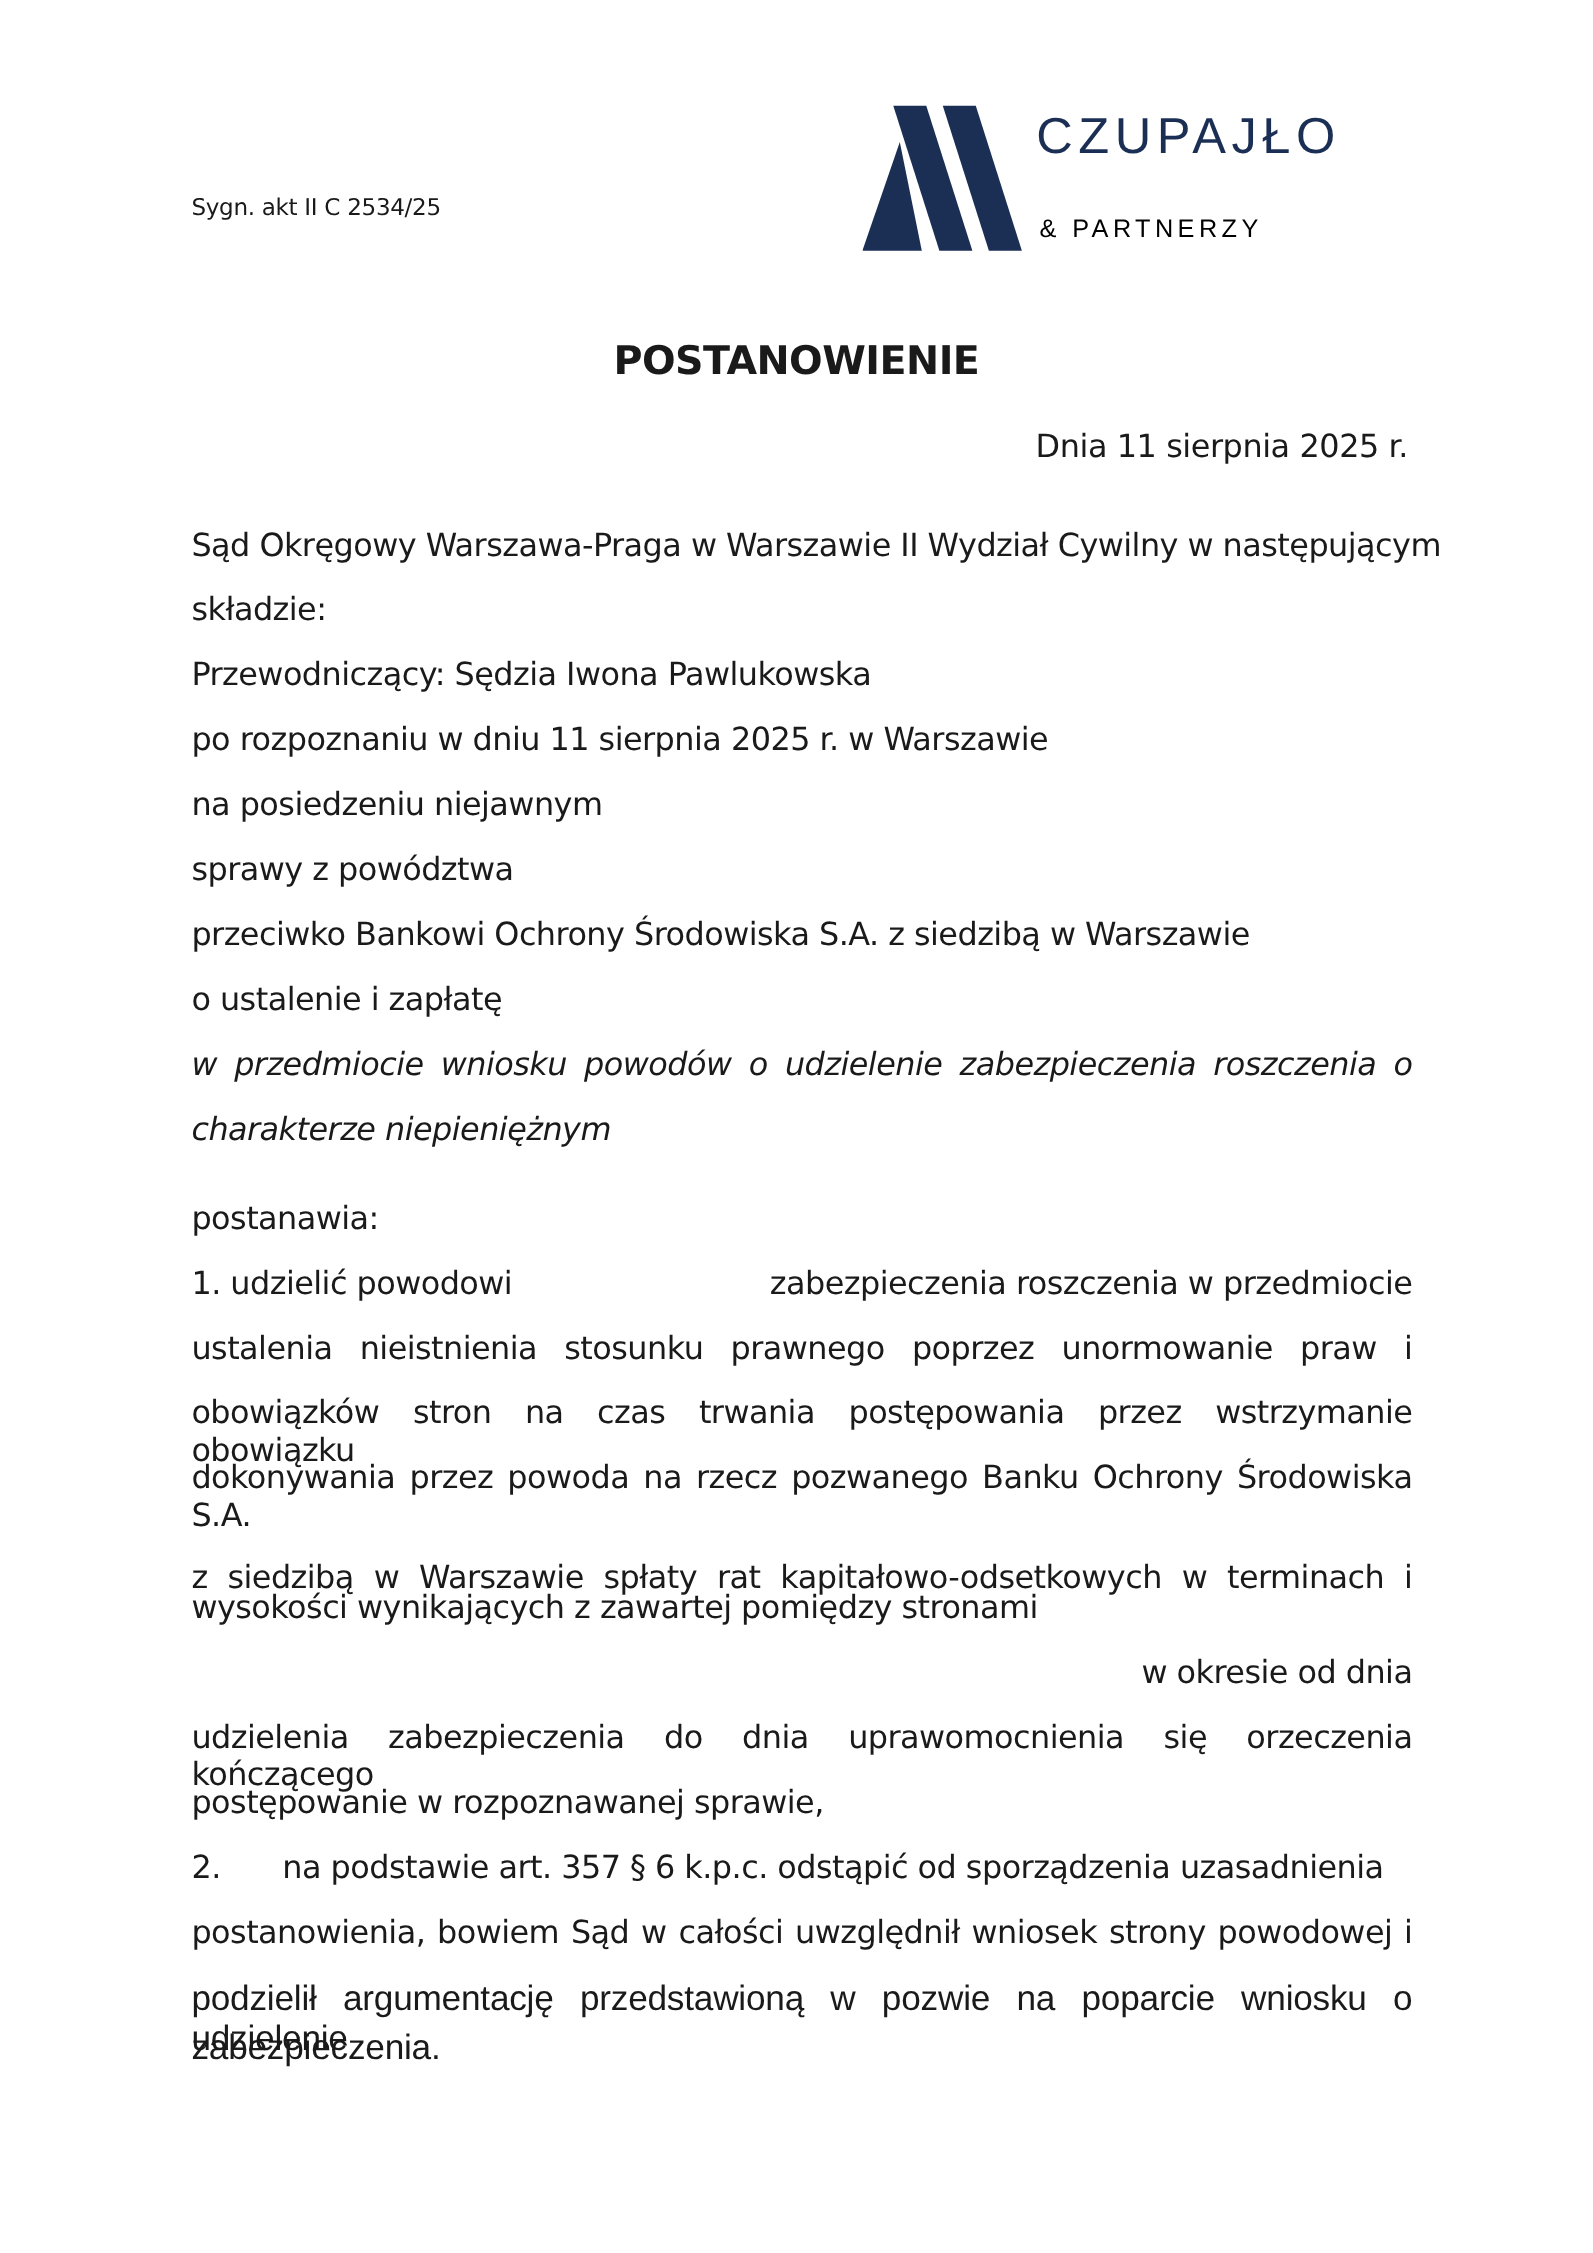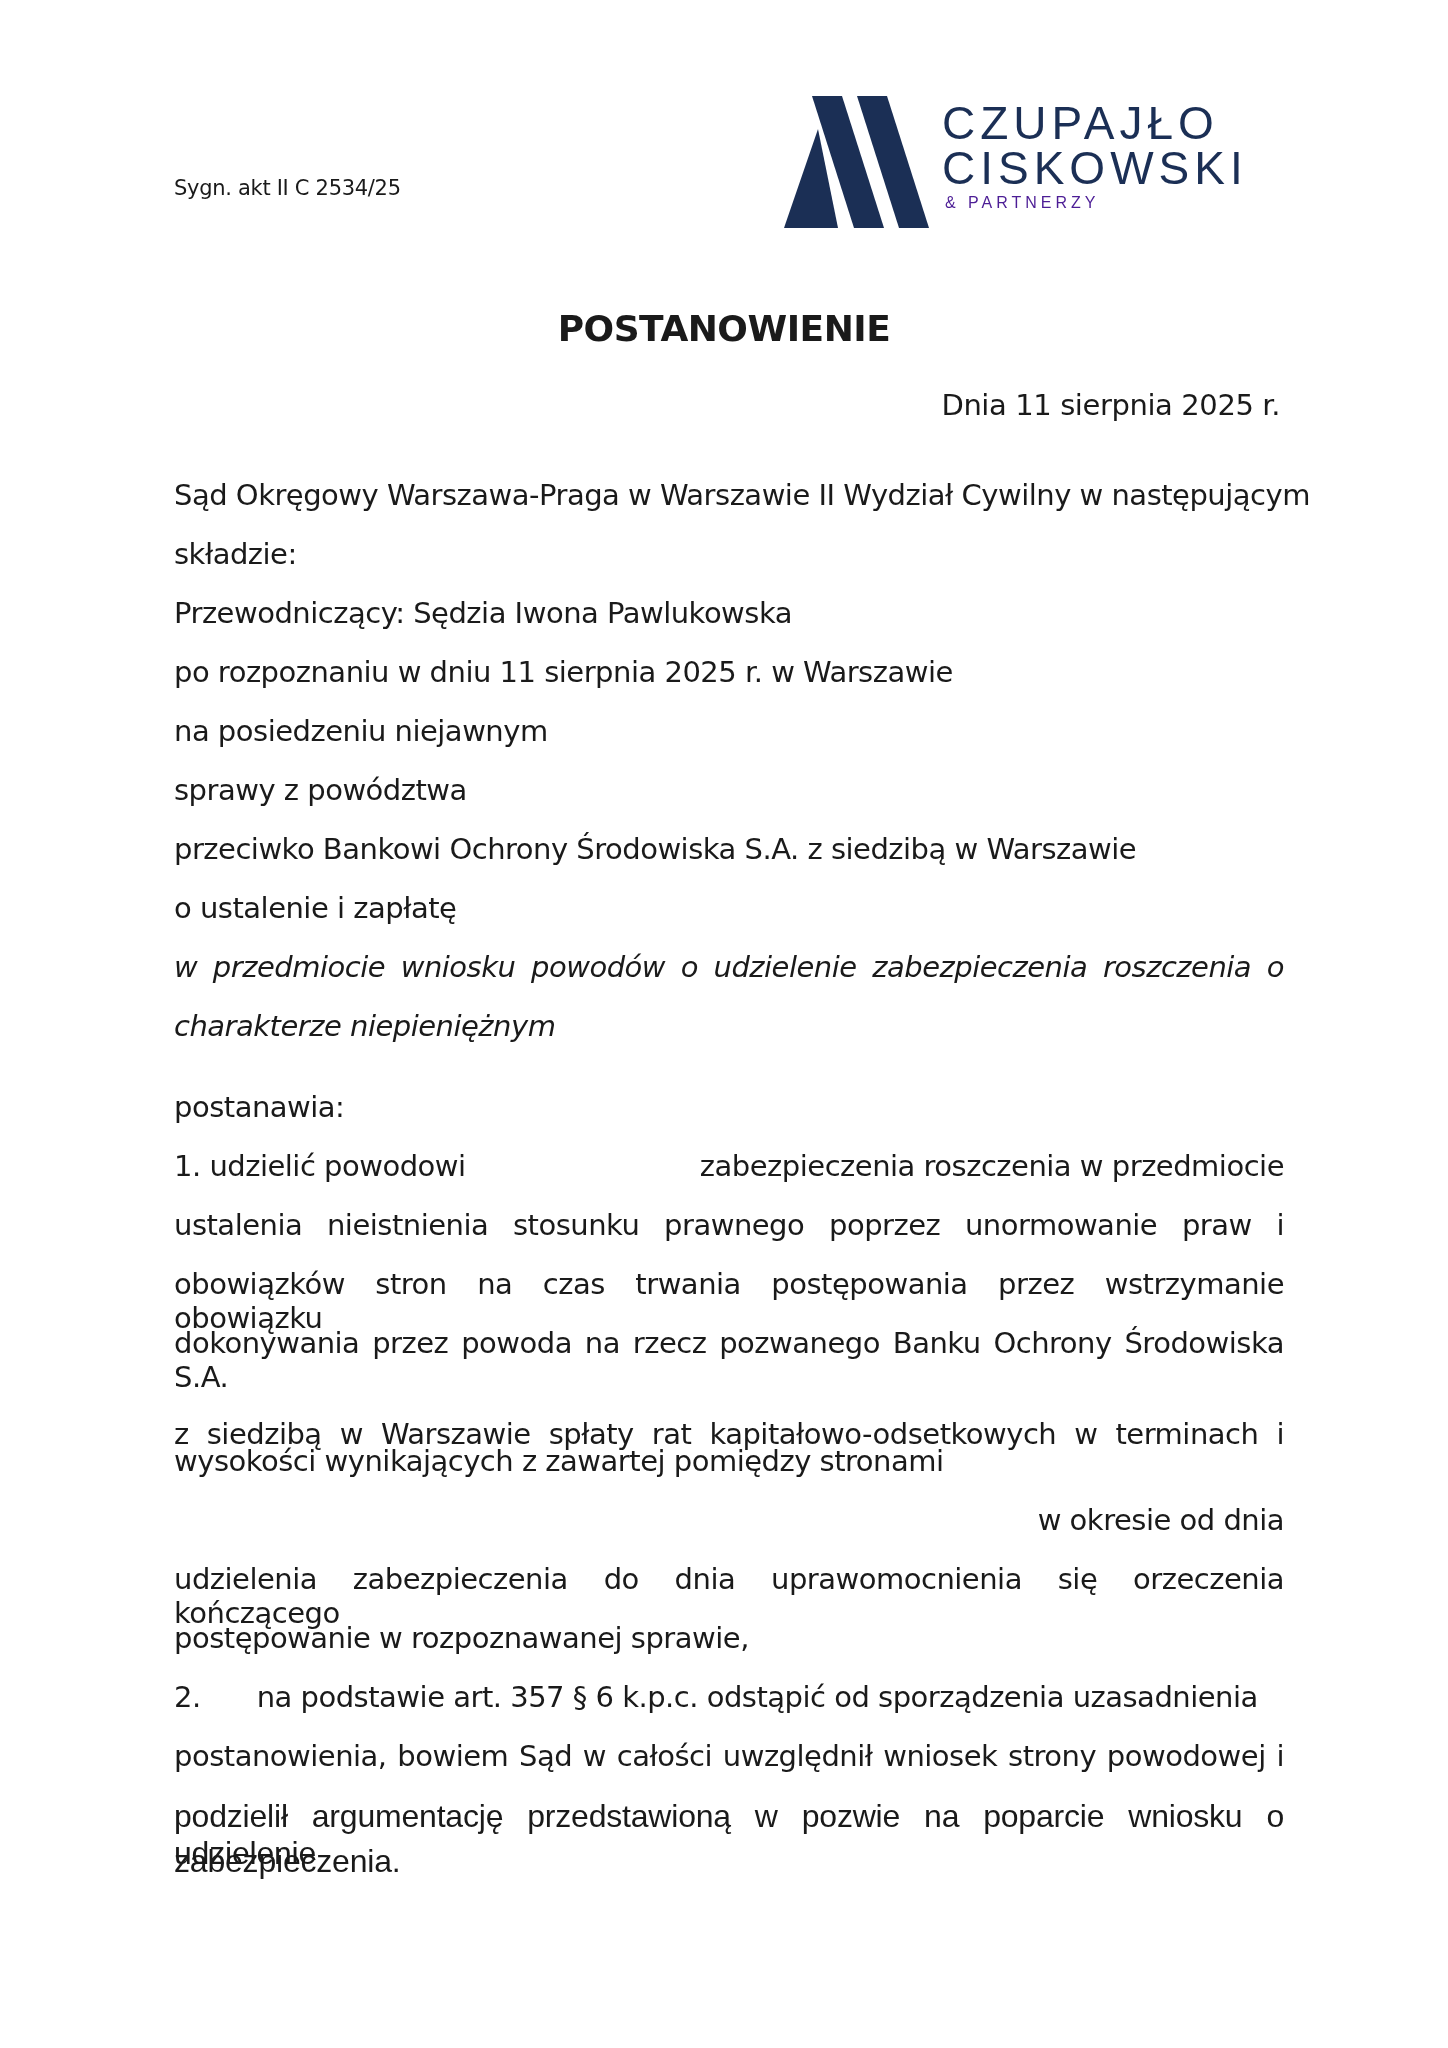--- a/index.html
+++ b/index.html
@@ -9,21 +9,21 @@
 
     .signature { position: absolute; left: 174px; top: 176px; font-size: 21px; letter-spacing: -0.3px; }
 
     .logo { position: absolute; left: 784px; top: 96px; width: 480px; height: 135px; }
     .logo svg { position: absolute; left: 0; top: 0; }
     .logo-name { position: absolute; left: 158px; font-family: "Liberation Sans", sans-serif;
                  color: #1b2f55; font-size: 46px; letter-spacing: 5px; line-height: 1; }
     .logo-name.l1 { top: 4px; }
     .logo-name.l2 { top: 49px; }
     .logo-sub { position: absolute; left: 161px; top: 98px; font-family: "Liberation Sans", sans-serif;
-                color: #4c1d95; font-size: 16px; letter-spacing: 4px; }
+                color: #000000; font-size: 23px; letter-spacing: 4px; }
 
     .title { position: absolute; left: 0; width: 1448px; top: 308px; text-align: center;
              font-weight: bold; font-size: 36px; letter-spacing: -0.5px; }
     .date { position: absolute; right: 168px; top: 388px; font-size: 29px; letter-spacing: -0.4px; }
 
     .body { position: absolute; left: 174px; width: 1110px; font-size: 29px; letter-spacing: -0.5px; }
     .line { position: absolute; left: 0; white-space: nowrap; }
     .justify { width: 1110px; text-align: justify; text-align-last: justify; white-space: normal; }
     .italic { font-style: italic; }
     .right { right: 0; left: auto; }
@@ -37,21 +37,20 @@
 
   <div class="signature">Sygn. akt II C 2534/25</div>
 
   <div class="logo">
     <svg width="150" height="135" viewBox="0 0 150 135">
       <polygon points="0,132 34,33 54,132" fill="#1b2f55"></polygon>
       <polygon points="28,0 58,0 100,132 70,132" fill="#1b2f55"></polygon>
       <polygon points="73,0 103,0 145,132 115,132" fill="#1b2f55"></polygon>
     </svg>
     <div class="logo-name l1">CZUPAJŁO</div>
-    <div class="logo-name l2">CISKOWSKI</div>
     <div class="logo-sub">&amp; PARTNERZY</div>
   </div>
 
   <div class="title">POSTANOWIENIE</div>
   <div class="date">Dnia 11 sierpnia 2025 r.</div>
 
   <div class="body" style="top:0;">
     <div class="line" style="top:478px;">Sąd Okręgowy Warszawa-Praga w Warszawie II Wydział Cywilny w następującym</div>
     <div class="line" style="top:537px;">składzie:</div>
     <div class="line" style="top:596px;">Przewodniczący: Sędzia Iwona Pawlukowska</div>

